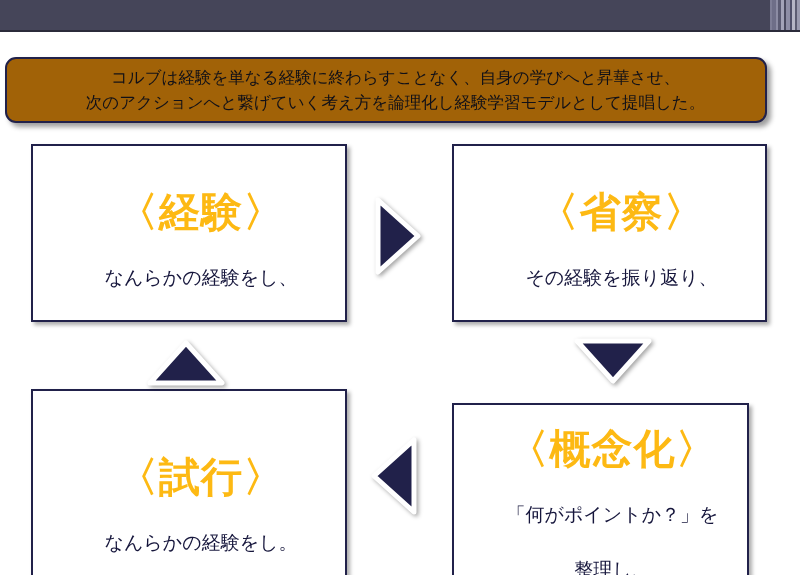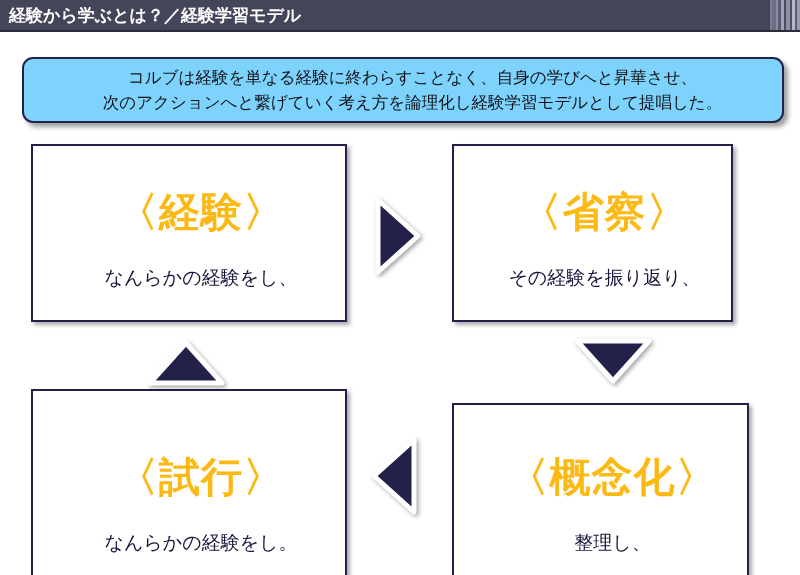--- a/index.html
+++ b/index.html
@@ -55,26 +55,26 @@
     left: 0;
     top: 30px;
     width: 800px;
     height: 2px;
     background: #2b2b3a;
   }
 
   
   #callout {
     position: absolute;
-    left: 22px;
+    left: 5px;
     top: 57px;
     width: 762px;
     height: 66px;
     box-sizing: border-box;
-    background: #7dd3fc;
+    background: #a16207;
     border: 2px solid #21214a;
     border-radius: 11px;
     box-shadow: 4px 4px 5px rgba(0,0,0,0.38);
     display: flex;
     flex-direction: column;
     align-items: center;
     justify-content: center;
     padding-left: 19px;
   }
   #callout .line {
@@ -92,21 +92,21 @@
     background: #ffffff;
     border: 2px solid #21214a;
     box-shadow: 3px 3px 4px rgba(0,0,0,0.33);
     display: flex;
     flex-direction: column;
     align-items: center;
     justify-content: center;
     padding-left: 24px;
   }
   #box-experience  { left: 31px;  top: 144px; width: 316px; height: 178px; }
-  #box-reflection  { left: 452px; top: 144px; width: 281px; height: 178px; }
+  #box-reflection  { left: 452px; top: 144px; width: 315px; height: 178px; }
   #box-trial       { left: 31px;  top: 389px; width: 316px; height: 210px; }
   #box-conceptual  { left: 452px; top: 403px; width: 297px; height: 178px; }
 
   .qbox .heading {
     color: #fdb913;
     font-size: 41px;
     font-weight: bold;
     line-height: 48px;
     white-space: nowrap;
     letter-spacing: 1px;
@@ -140,21 +140,20 @@
   }
   #arrow-right { left: 374px; top: 196px; }
   #arrow-down  { left: 573px; top: 337px; }
   #arrow-left  { left: 370px; top: 436px; }
   #arrow-up    { left: 146px; top: 339px; }
 </style>
 </head>
 <body>
 
 <div id="title-bar">
-  <span class="title-text">経験から学ぶとは？／経験学習モデル</span>
   <div id="title-stripes">
     <i style="right:0px;  width:3px; background:#9b9bb0;"></i>
     <i style="right:3px;  width:2px; background:#5c5c72;"></i>
     <i style="right:5px;  width:3px; background:#b6b6c6;"></i>
     <i style="right:8px;  width:2px; background:#50506a;"></i>
     <i style="right:10px; width:4px; background:#8e8ea6;"></i>
     <i style="right:14px; width:2px; background:#4a4a60;"></i>
     <i style="right:16px; width:3px; background:#a3a3b8;"></i>
     <i style="right:19px; width:3px; background:#5a5a72;"></i>
     <i style="right:22px; width:2px; background:#8c8ca4;"></i>
@@ -186,20 +185,21 @@
 <div class="qbox" id="box-trial">
   <div class="inner">
     <div class="heading">〈試行〉</div>
     <div class="body">なんらかの経験をし。</div>
   </div>
 </div>
 
 <div class="qbox" id="box-conceptual">
   <div class="inner">
     <div class="heading">〈概念化〉</div>
+    <div class="body">「何がポイントか？」を</div>
     <div class="body">整理し、</div>
   </div>
 </div>
 
 <div class="arrow" id="arrow-right">
   <svg width="48" height="80" viewBox="0 0 48 80">
     <polygon points="4,4 44,40 4,76" fill="#21214a" stroke="#ffffff" stroke-width="5" stroke-linejoin="round"></polygon>
   </svg>
 </div>
 

